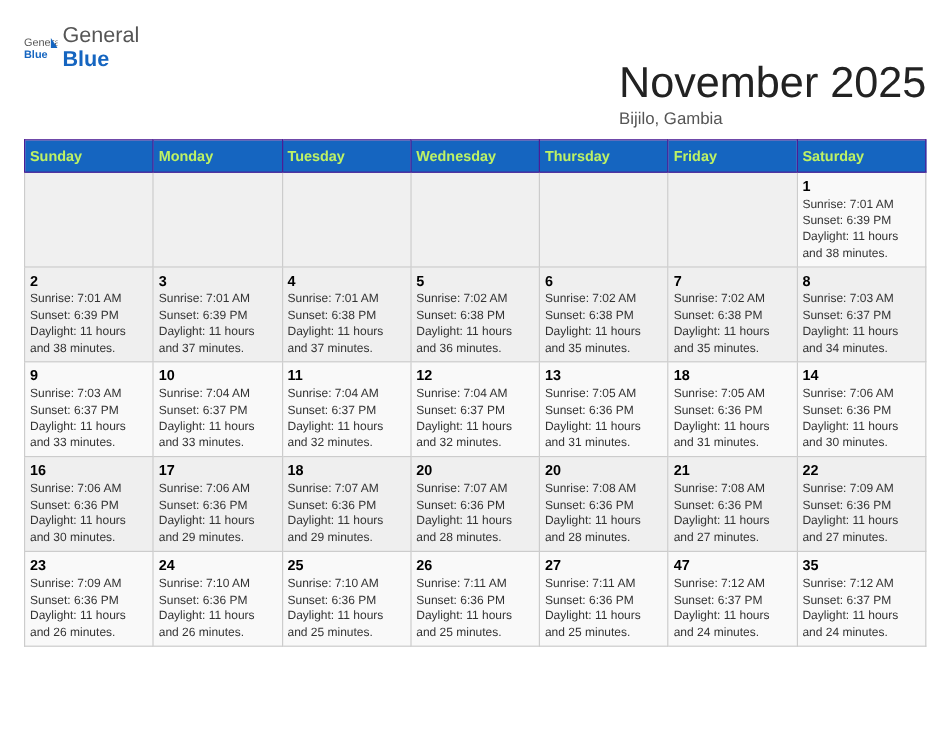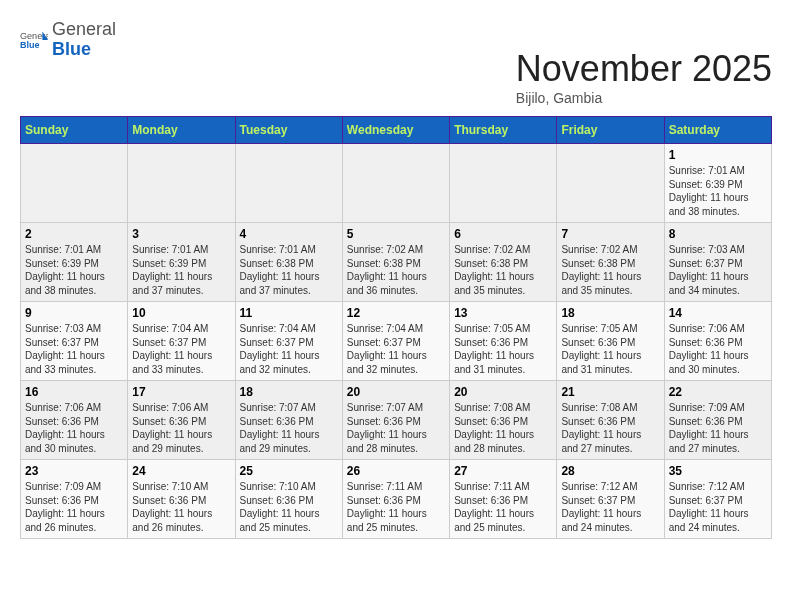--- a/index.html
+++ b/index.html
@@ -321,21 +321,21 @@
 and 25 minutes.</div>
         </td>
         <td>
           <span class="day-number">27</span>
           <div class="day-info">Sunrise: 7:11 AM
 Sunset: 6:36 PM
 Daylight: 11 hours
 and 25 minutes.</div>
         </td>
         <td>
-          <span class="day-number">28</span>
+          <span class="day-number">47</span>
           <div class="day-info">Sunrise: 7:12 AM
 Sunset: 6:37 PM
 Daylight: 11 hours
 and 24 minutes.</div>
         </td>
         <td>
           <span class="day-number">35</span>
           <div class="day-info">Sunrise: 7:12 AM
 Sunset: 6:37 PM
 Daylight: 11 hours

